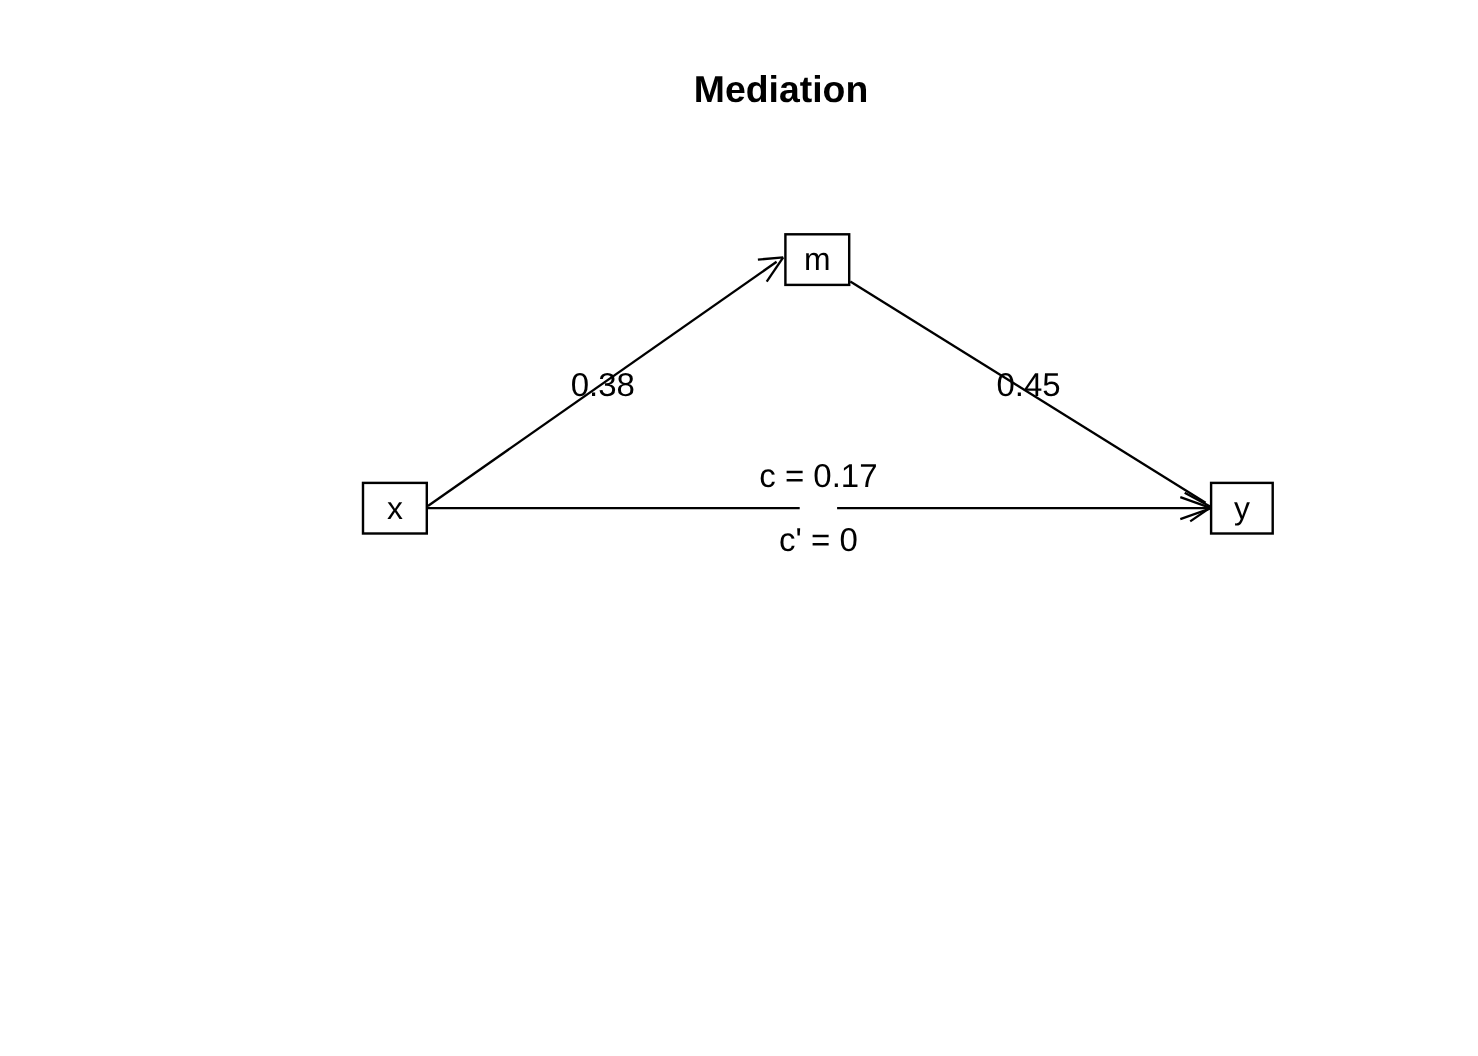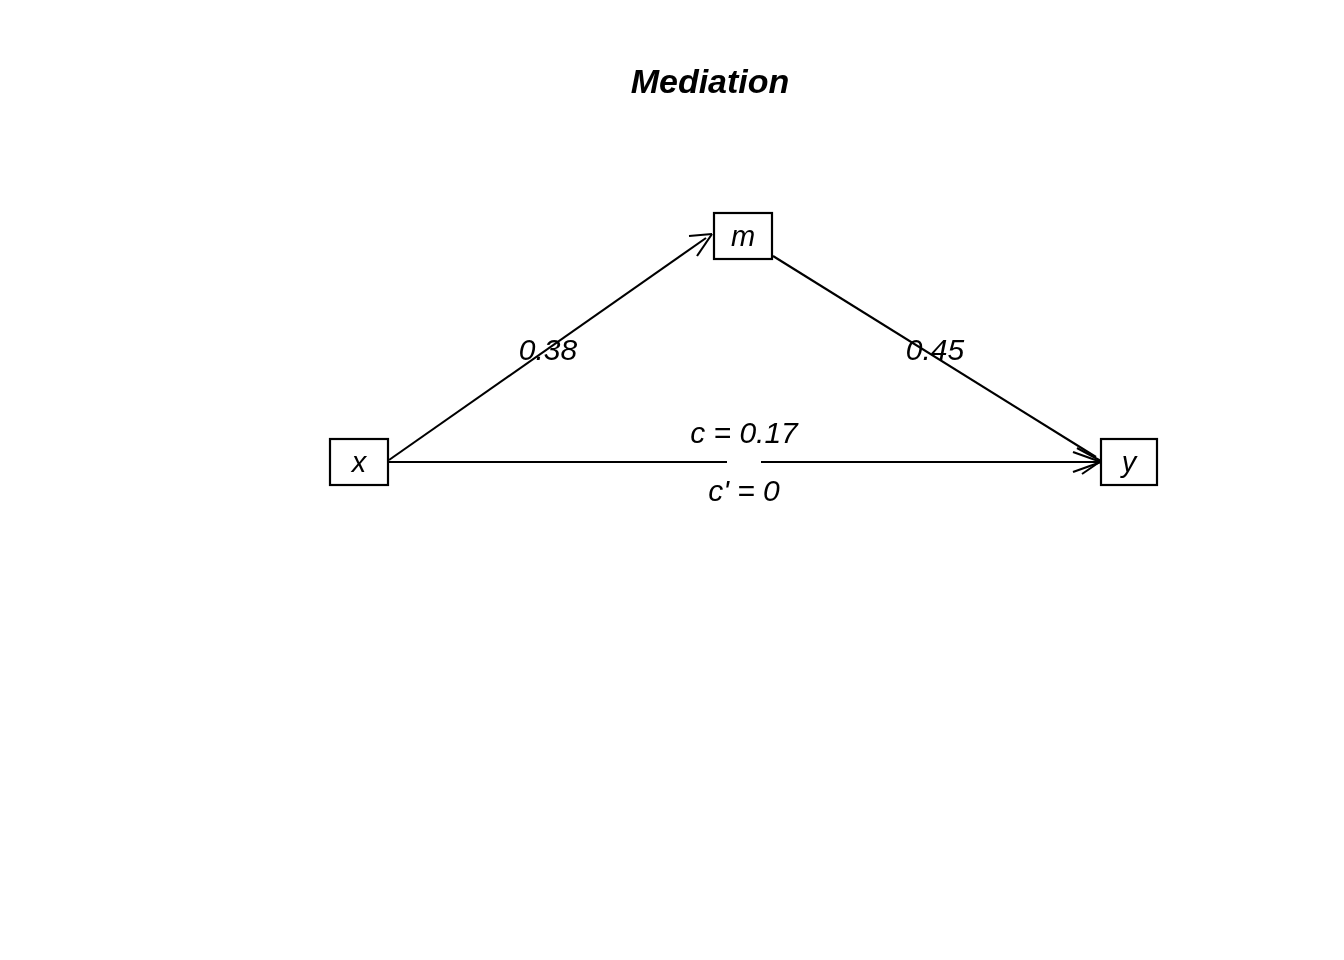--- a/index.html
+++ b/index.html
@@ -15,21 +15,20 @@
     overflow: hidden;
     font-family: "Liberation Sans", sans-serif;
     color: #000000;
   }
   #canvas-root {
     position: absolute;
     left: 0;
     top: 0;
     width: 1344px;
     height: 960px;
-    font-style: italic;
   }
   svg#diagram {
     display: block;
     width: 1344px;
     height: 960px;
     background: #ffffff;
   }
   .node-box {
     fill: #ffffff;
     stroke: #000000;

